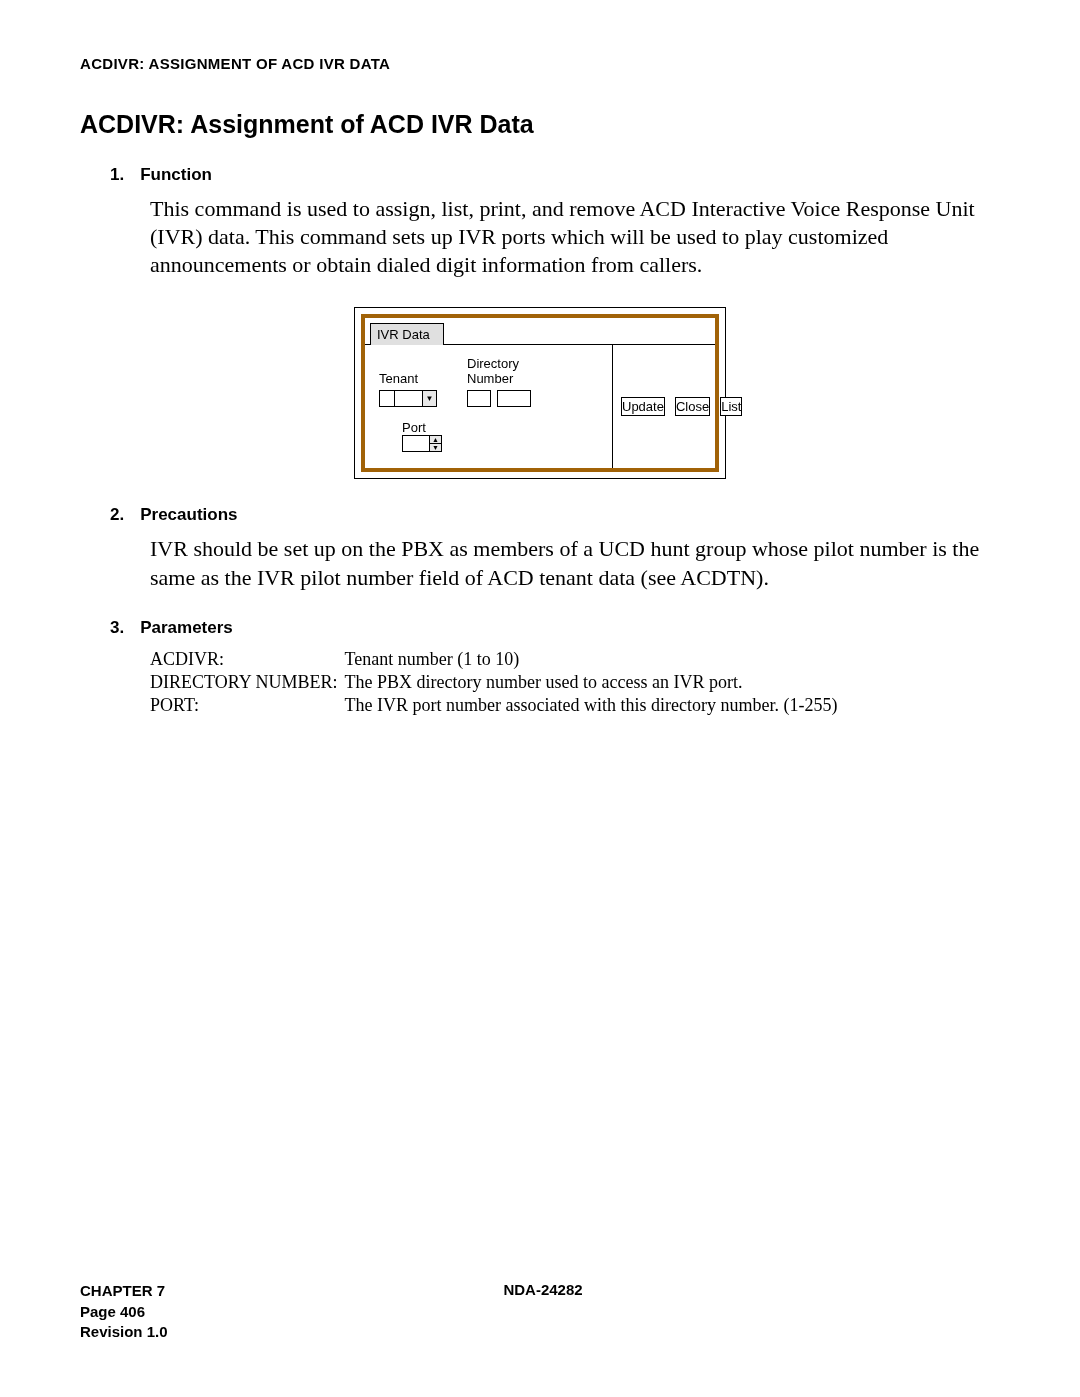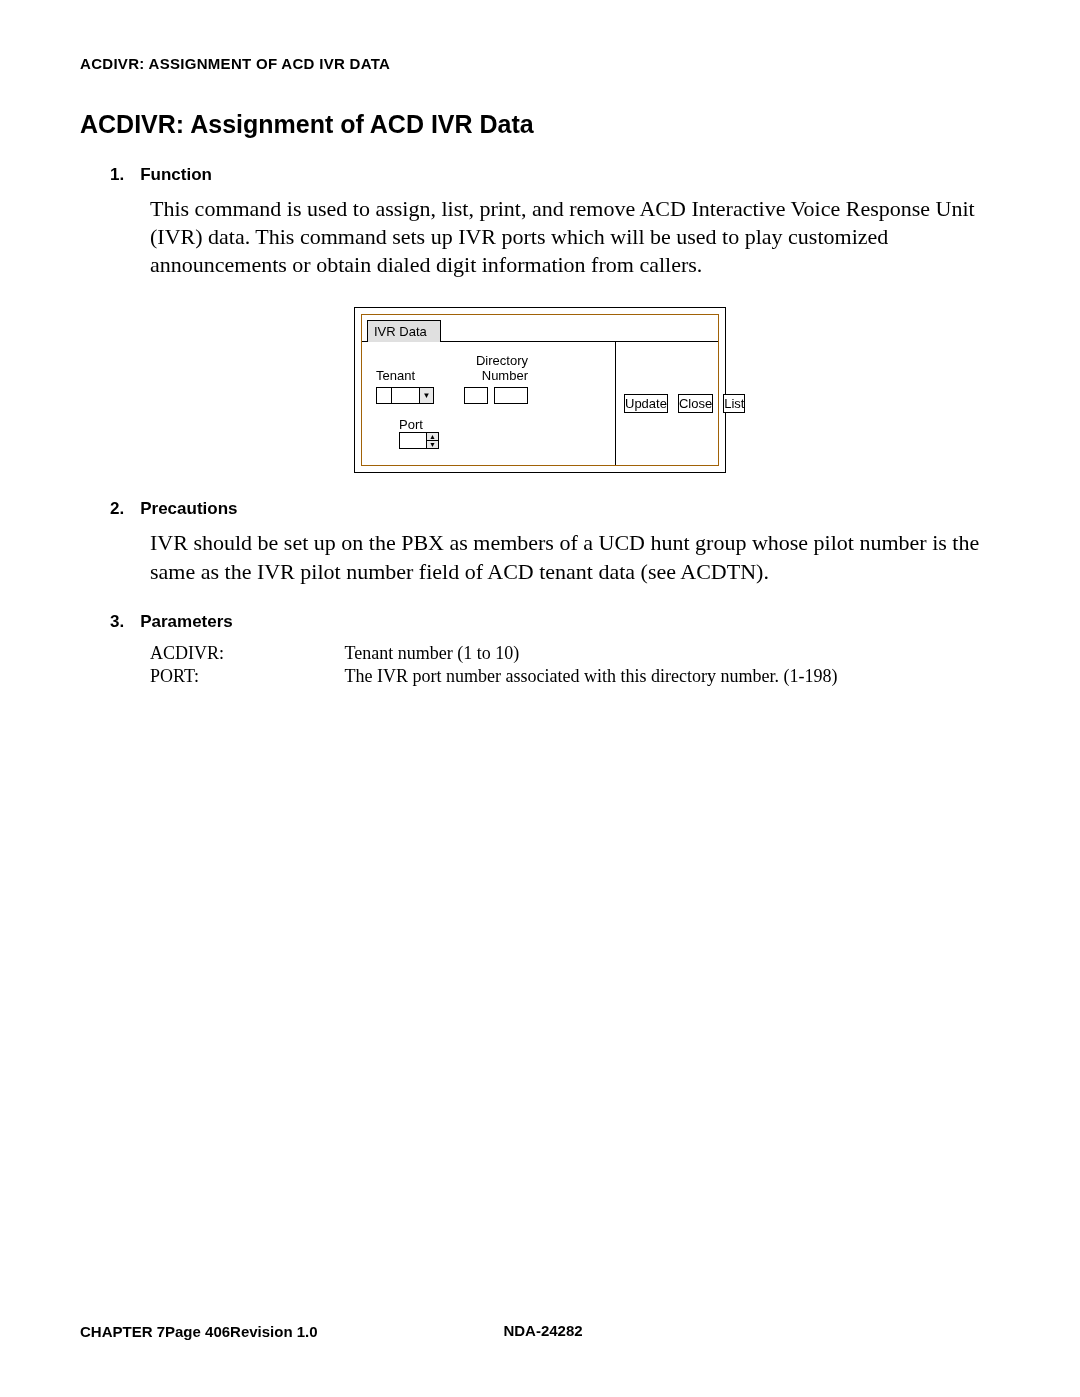--- a/index.html
+++ b/index.html
@@ -66,21 +66,21 @@
   .ivr-wrap {
     width: 372px;
     margin: 28px auto 0 auto;
     border: 1px solid #000;
     box-sizing: border-box;
     padding: 6px;
     font-family: Helvetica, Arial, sans-serif;
     font-size: 13px;
   }
   .ivr-inner {
-    border: 1px solid #a16207;
+    border: 4px solid #a16207;
     box-sizing: border-box;
   }
   .ivr-tab {
     display: block;
     width: 60px;
     background: #e0e0e0;
     border: 1px solid #000;
     border-bottom: 0;
     padding: 3px 6px;
     margin-left: 5px;
@@ -98,21 +98,21 @@
     padding: 12px 10px 16px 14px;
     border-right: 1px solid #000;
   }
   .ivr-row1 {
     display: flex;
     gap: 30px;
     align-items: flex-end;
   }
   .ivr-col { display: flex; flex-direction: column; gap: 4px; }
   .ivr-label { font-size: 13px; line-height: 1.1; white-space: nowrap; }
-  .ivr-label.center { text-align: right; }
+  .ivr-label.center { text-align: left; }
 
   .field-box {
     border: 1px solid #000;
     background: #fff;
     height: 17px;
     box-sizing: border-box;
   }
   .tenant-group { display: flex; align-items: center; }
   .tenant-box1 { width: 16px; }
   .tenant-box2 { width: 28px; border-left: 0; }
@@ -163,21 +163,21 @@
 
   
   .footer {
     position: absolute;
     left: 80px; right: 80px; bottom: 55px;
     display: flex;
     font-family: Helvetica, Arial, sans-serif;
     font-weight: bold;
     font-size: 15px;
   }
-  .footer-left { display: flex; flex-direction: row; line-height: 1.35; }
+  .footer-left { display: flex; flex-direction: column; line-height: 1.35; }
   .footer-center {
     position: absolute;
     left: 6px; right: 0;
     text-align: center;
   }
 </style>
 </head>
 <body>
 
 <div class="page">
@@ -250,22 +250,26 @@
     <div class="section-head">
       <span>3.</span>
       <span>Parameters</span>
     </div>
     <div class="params-table">
       <div class="params-row">
         <span class="params-label">ACDIVR:</span>
         <span class="params-desc">Tenant number (1 to 10)</span>
       </div>
       <div class="params-row">
+        <span class="params-label">DIRECTORY NUMBER:</span>
+        <span class="params-desc">The PBX directory number used to access an IVR port.</span>
+      </div>
+      <div class="params-row">
         <span class="params-label">PORT:</span>
-        <span class="params-desc">The IVR port number associated with this directory number. (1-198)</span>
+        <span class="params-desc">The IVR port number associated with this directory number. (1-255)</span>
       </div>
     </div>
   </div>
 
   <div class="footer">
     <div class="footer-center">NDA-24282</div>
     <div class="footer-left">
       <span>CHAPTER 7</span>
       <span>Page 406</span>
       <span>Revision 1.0</span>

